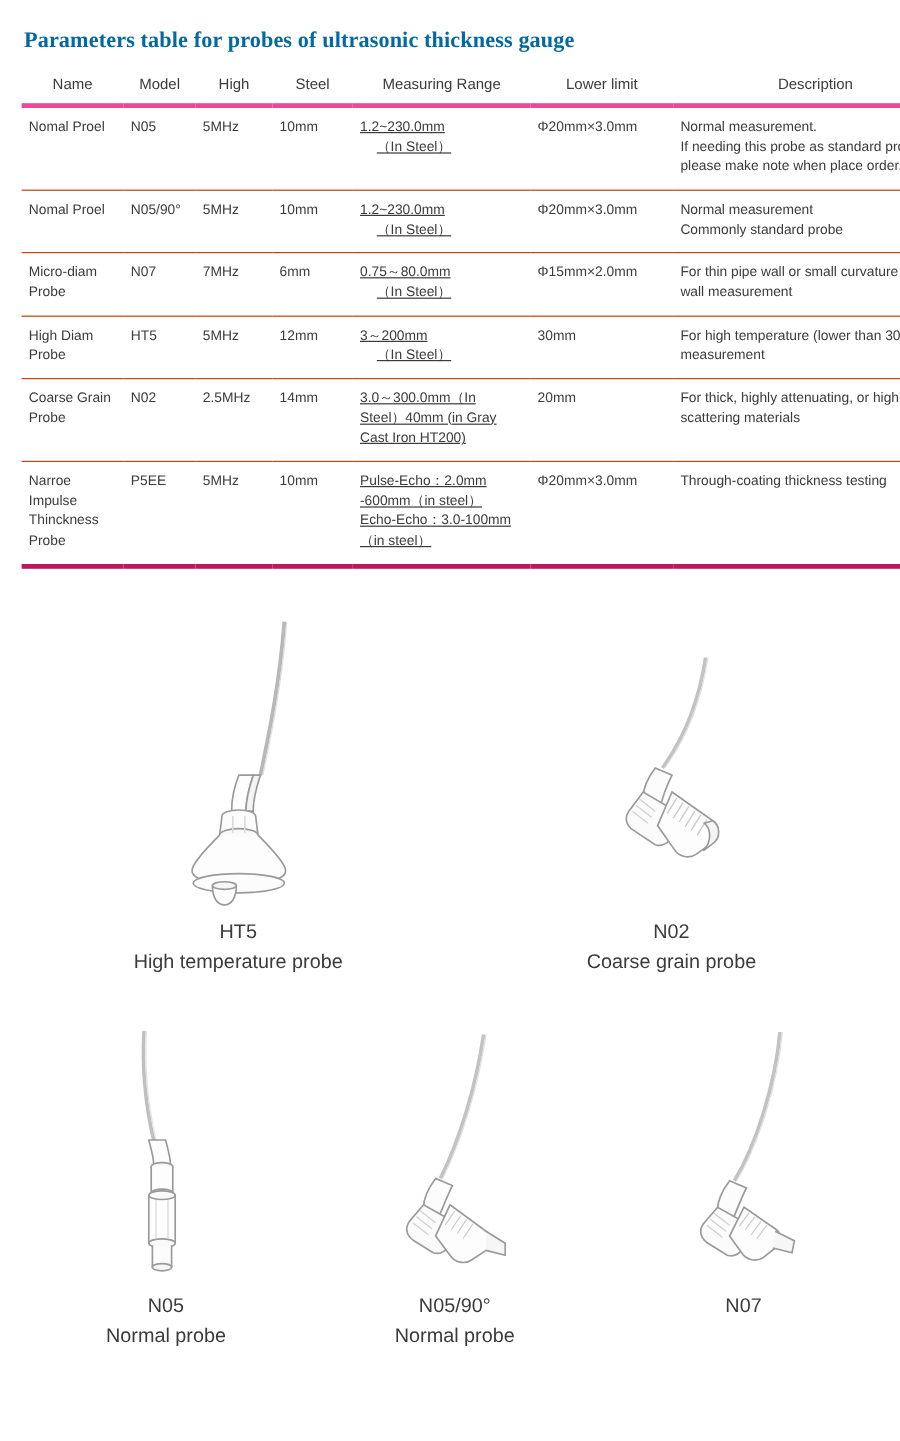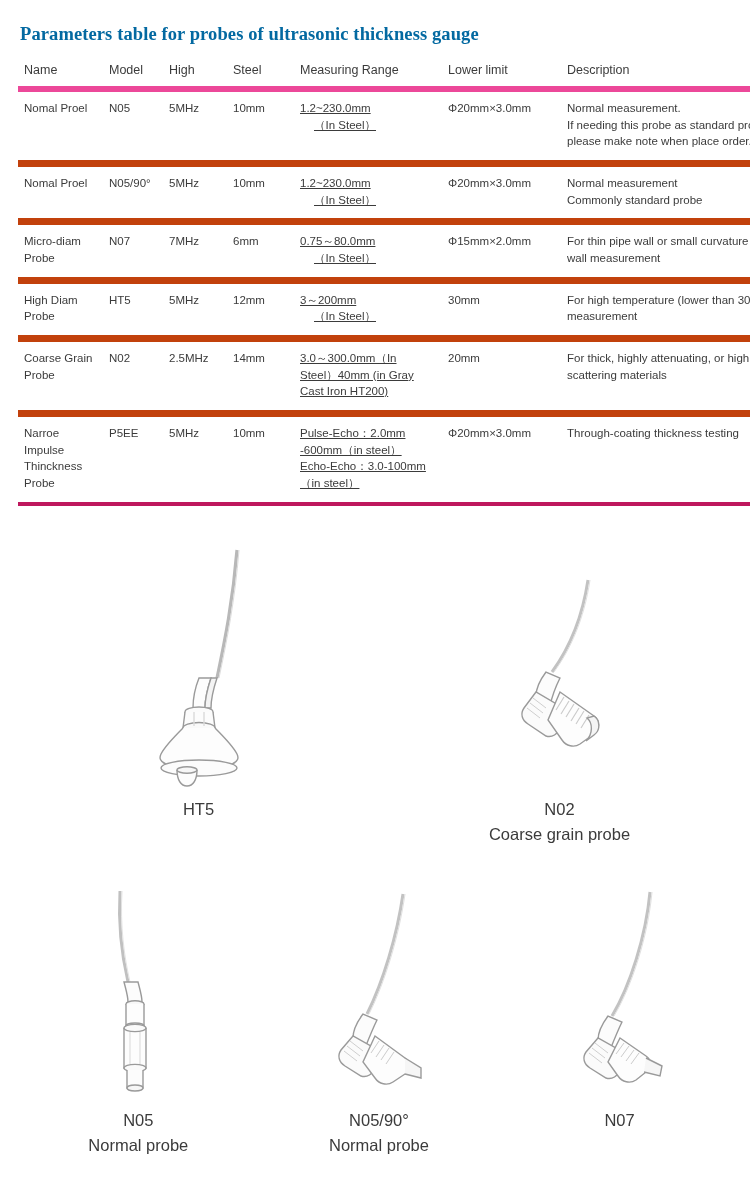--- a/index.html
+++ b/index.html
@@ -33,31 +33,31 @@
   table.params {
     width: 722px;
     border-collapse: collapse;
     table-layout: fixed;
     margin-left: 4px;
     font-size: 11.5px;
     color: #3b3b3b;
   }
   table.params th {
     font-weight: normal;
-    text-align: left;
+    text-align: center;
     font-size: 12.5px;
     color: #3b3b3b;
     padding: 4px 6px 9px 6px;
-    border-bottom: 6px solid #ec4899;
+    border-bottom: 4px solid #ec4899;
     vertical-align: bottom;
   }
   table.params td {
     text-align: left;
     padding: 8px 6px 10px 6px;
-    border-bottom: 7px solid #c2410c;
+    border-bottom: 1px solid #c2410c;
     vertical-align: top;
     line-height: 1.45;
   }
   table.params tr:last-child td {
     border-bottom: 4px solid #be185d;
   }
   .cell-sub {
     display: block;
     text-decoration: underline;
   }
@@ -210,20 +210,21 @@
               <path d="M84 188 C76 196 66 206 62 214 C58 222 66 228 100 228 C134 228 142 222 138 214 C134 206 124 196 116 188" fill="#fdfdfd"></path>
               <ellipse cx="100" cy="228" rx="38" ry="8" fill="#fcfcfc"></ellipse>
               <path d="M78 230 C78 240 82 246 88 246 C94 246 98 240 98 230" fill="#fdfdfd"></path>
               <ellipse cx="88" cy="230" rx="10" ry="3.2" fill="#f7f7f7"></ellipse>
               <path d="M95 172 C95 178 95 182 95 186" stroke="#dadada"></path>
               <path d="M105 172 C105 178 105 182 105 186" stroke="#dadada"></path>
             </g>
           </svg>
         </div>
         <div class="cap1">HT5</div>
+        <div class="cap2">High temperature probe</div>
       </div>
 
       <div class="fig" style="width:50%">
         <div class="art">
           <svg width="200" height="250" viewBox="0 0 200 250">
             <g fill="none" stroke="#9a9a9a" stroke-width="1.4">
               <path d="M128 40 C122 80 108 110 92 132" stroke="#c2c2c2" stroke-width="3"></path>
               <path d="M130 40 C124 80 110 110 94 132" stroke="#e0e0e0" stroke-width="1"></path>
               <path d="M86 132 C80 140 76 148 76 156 L90 166 C92 156 96 146 100 138 Z" fill="#fcfcfc"></path>
               <path d="M76 152 L64 168 C60 174 62 180 68 184 L86 196 C92 198 98 194 100 188 L110 172 Z" fill="#fbfbfb"></path>

